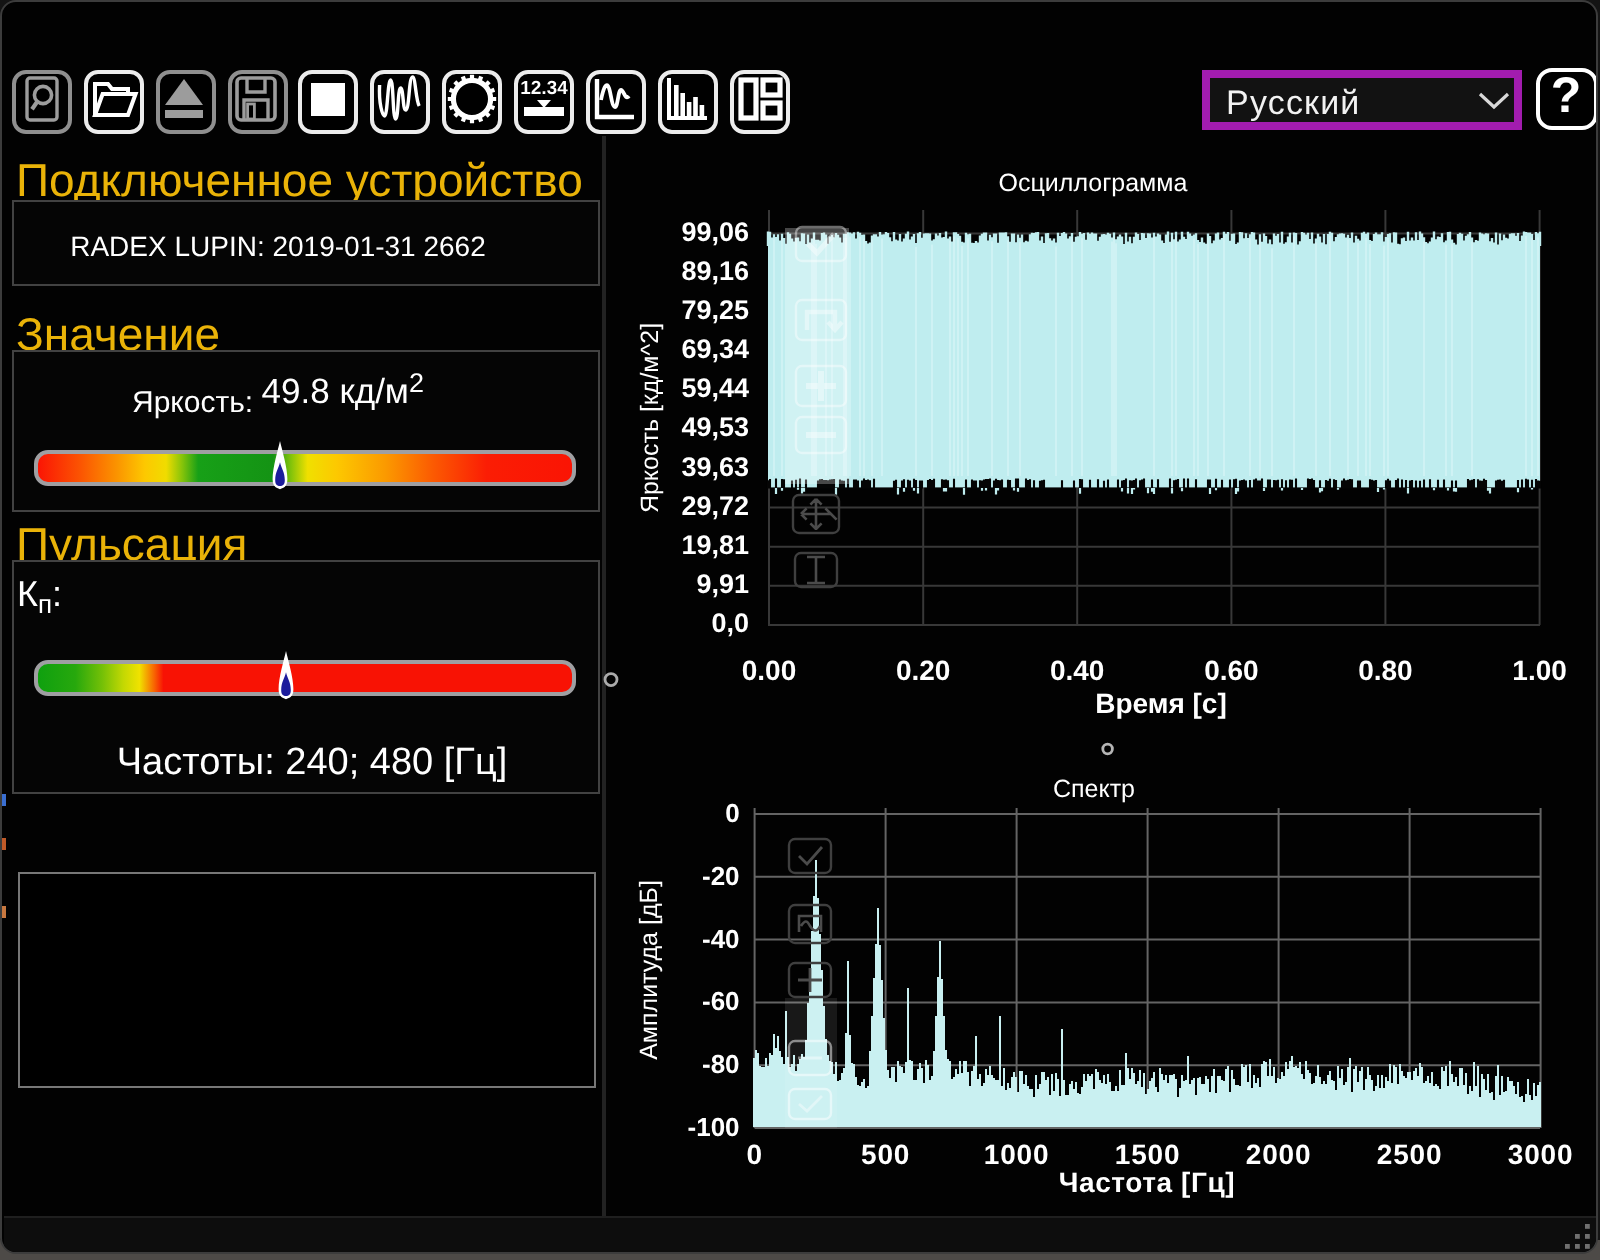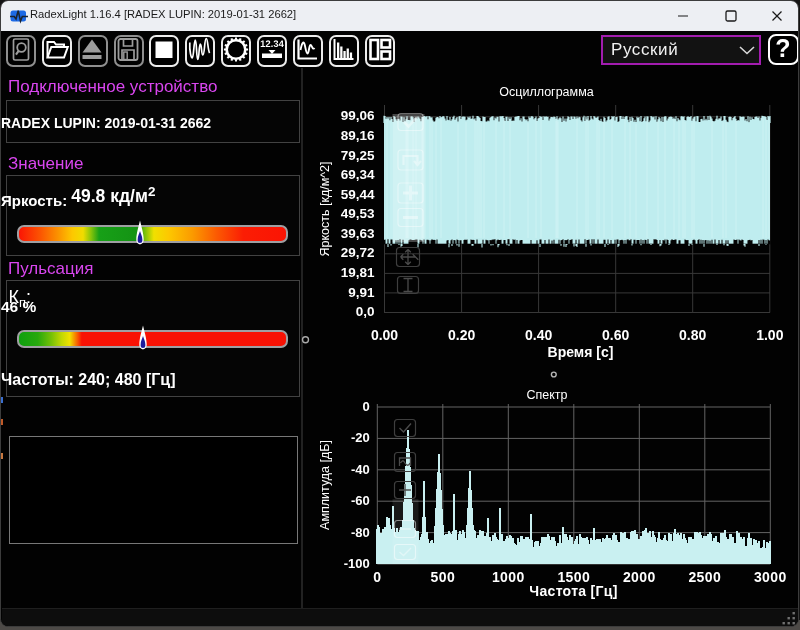--- a/index.html
+++ b/index.html
@@ -1,43 +1,30 @@
 <!DOCTYPE html>
 <html><head><meta charset="utf-8"><style>
 *{margin:0;padding:0;box-sizing:border-box;-webkit-font-smoothing:antialiased}
 html,body{width:800px;height:630px;font-family:"Liberation Sans",sans-serif;background:#141414;overflow:hidden}
 #bgbot{position:absolute;left:0;top:620px;width:800px;height:10px;background:#4d4a47}
 #win{position:absolute;left:0;top:0;width:799px;height:627px;background:#020202;border:1px solid #3c3c3c;border-radius:8px;overflow:hidden;will-change:transform}
 #title{position:absolute;left:0;top:0;width:100%;height:30px;background:#edeff3}
 #title .txt{position:absolute;left:29px;top:7px;font-size:11.2px;color:#1b1b1b}
 .tbtn{position:absolute;top:33.5px;width:30px;height:32px;border:2.4px solid;border-radius:7px;background:#000}
 .tbtn svg{position:absolute;left:-2.4px;top:-2.4px}
-#combo{position:absolute;left:600px;top:33.5px;width:160px;height:30px;border:2px solid #a21caf;background:#121212;color:#f2f2f2;font-size:17px;letter-spacing:0.6px;line-height:25px;padding-left:8px}
+#combo{position:absolute;left:600px;top:33.5px;width:160px;height:30px;border:4px solid #a21caf;background:#121212;color:#f2f2f2;font-size:17px;letter-spacing:0.6px;line-height:25px;padding-left:8px}
 #helpb{position:absolute;left:766.5px;top:33px;width:31px;height:31px;border:2.5px solid #fff;border-radius:8px;background:#000;color:#fff;font-size:25px;font-weight:bold;text-align:center;line-height:25px}
-.glabel{position:absolute;left:7px;color:#d946ef;font-size:17px}
+.glabel{position:absolute;left:7px;color:#eab308;font-size:23px}
 .gbox{position:absolute;left:5px;width:294px;border:1px solid #424242;background:#050505}
-.bwhite{position:absolute;color:#fff;font-weight:bold;text-align:left;line-height:1}
+.bwhite{position:absolute;color:#fff;font-weight:normal;text-align:center;line-height:1}
 .gradbar{position:absolute;left:16px;width:271px;height:18px;border:2px solid #9f9fa2;border-radius:7px}
 #vsplit{position:absolute;left:300px;top:67px;width:2px;height:540px;background:#222}
 </style></head><body>
 <div id="bgbot"></div>
 <div id="win">
-  <div id="title">
-    <svg style="position:absolute;left:8px;top:5px" width="20" height="20" viewBox="0 0 20 20">
-      <rect x="1.5" y="4.5" width="15.5" height="11" rx="2.5" fill="#1d6ae5"></rect>
-      <path d="M1 10.5 h4.2 l1.8 2.4 l2.2 -8.2 l2.3 10.4 l1.8 -4.6 h5.7" fill="none" stroke="#1b2430" stroke-width="1.6"></path>
-    </svg>
-    <div class="txt">RadexLight 1.16.4 [RADEX LUPIN: 2019-01-31 2662]</div>
-    <svg style="position:absolute;left:672px;top:0" width="128" height="30" viewBox="0 0 128 30">
-      <line x1="5" y1="15" x2="15" y2="15" stroke="#1a1a1a" stroke-width="1.2"></line>
-      <rect x="53" y="10" width="10" height="10" rx="1.5" fill="none" stroke="#1a1a1a" stroke-width="1.3"></rect>
-      <line x1="99.5" y1="10.5" x2="108.5" y2="19.5" stroke="#1a1a1a" stroke-width="1.3"></line>
-      <line x1="108.5" y1="10.5" x2="99.5" y2="19.5" stroke="#1a1a1a" stroke-width="1.3"></line>
-    </svg>
-  </div>
   <div class="tbtn" style="left:5px;border-color:#8f8f8f">
       <svg width="30" height="32" viewBox="0 0 30 32">
         <rect x="7.5" y="5" width="15" height="21" rx="1.5" fill="none" stroke="#9c9c9c" stroke-width="1.7"></rect>
         <circle cx="15.5" cy="13.5" r="4.3" fill="none" stroke="#9c9c9c" stroke-width="1.8"></circle>
         <line x1="12.6" y1="16.9" x2="10" y2="20.6" stroke="#9c9c9c" stroke-width="2.1"></line>
       </svg>
     </div>
 <div class="tbtn" style="left:40.9px;border-color:#ececec">
       <svg width="30" height="32" viewBox="0 0 30 32">
         <path d="M5.5 23.5 L5.5 8 L12 8 L14 10.5 L22 10.5 L22 13" fill="none" stroke="#ffffff" stroke-width="2"></path>
@@ -131,23 +118,22 @@
   <div class="bwhite" style="left:0;width:276px;top:114.5px;font-size:14px">RADEX LUPIN: 2019-01-31 2662</div>
 
   <div class="glabel" style="top:153px">Значение</div>
   <div class="gbox" style="top:174px;height:81px"></div>
   <div class="bwhite" style="left:0;width:276px;top:183.5px;font-size:15px">Яркость:&nbsp;<span style="font-size:17.5px;vertical-align:4.5px">49.8 кд/м</span><span style="font-size:13.5px;vertical-align:10px">2</span></div>
   <div class="gradbar" style="top:224px;background:linear-gradient(to right,#fb1504 0%,#fb5502 8%,#fb9600 15%,#fdc800 20%,#f0dc00 24%,#86c40a 27%,#17a017 30%,#149314 44%,#86c40a 47.5%,#f0e000 50.5%,#fdc800 56%,#fb9a00 65%,#fb5a02 74%,#fb1d04 84%,#fa1404 100%)"></div>
 
   <div class="glabel" style="top:258px">Пульсация</div>
   <div class="gbox" style="top:279px;height:117px"></div>
   <div style="position:absolute;left:7.5px;top:287px;color:#fff;font-weight:normal;line-height:1"><span style="font-size:18px">К</span><span style="font-size:13px;vertical-align:-3.5px">п</span><span style="font-size:18px">:</span></div>
-  <div class="bwhite" style="left:0;width:296px;top:297.5px;font-size:15.5px">46 %</div>
   <div class="gradbar" style="top:329px;background:linear-gradient(to right,#0fa00f 0%,#27a80d 7%,#74c007 12%,#c3d803 16%,#f0e200 19%,#f86302 21.8%,#f81204 23.5%,#f81204 100%)"></div>
-  <div class="bwhite" style="left:0;width:286px;top:371px;font-size:16px">Частоты: 240; 480 [Гц]</div>
+  <div class="bwhite" style="left:12px;width:286px;top:371px;font-size:19px">Частоты: 240; 480 [Гц]</div>
 
   <div class="gbox" style="top:435px;left:8px;width:289px;height:108px;border-color:#777;background:#000"></div>
 
   <div id="vsplit"></div>
   <div style="position:absolute;left:0;top:396px;width:2px;height:6px;background:#3a6ed0"></div>
   <div style="position:absolute;left:0;top:418px;width:2px;height:6px;background:#c05a28"></div>
   <div style="position:absolute;left:0;top:452px;width:2px;height:6px;background:#c87840"></div>
 
   <svg id="charts" style="position:absolute;left:0;top:0" width="800" height="630" viewBox="0 0 800 630">
     <style>

